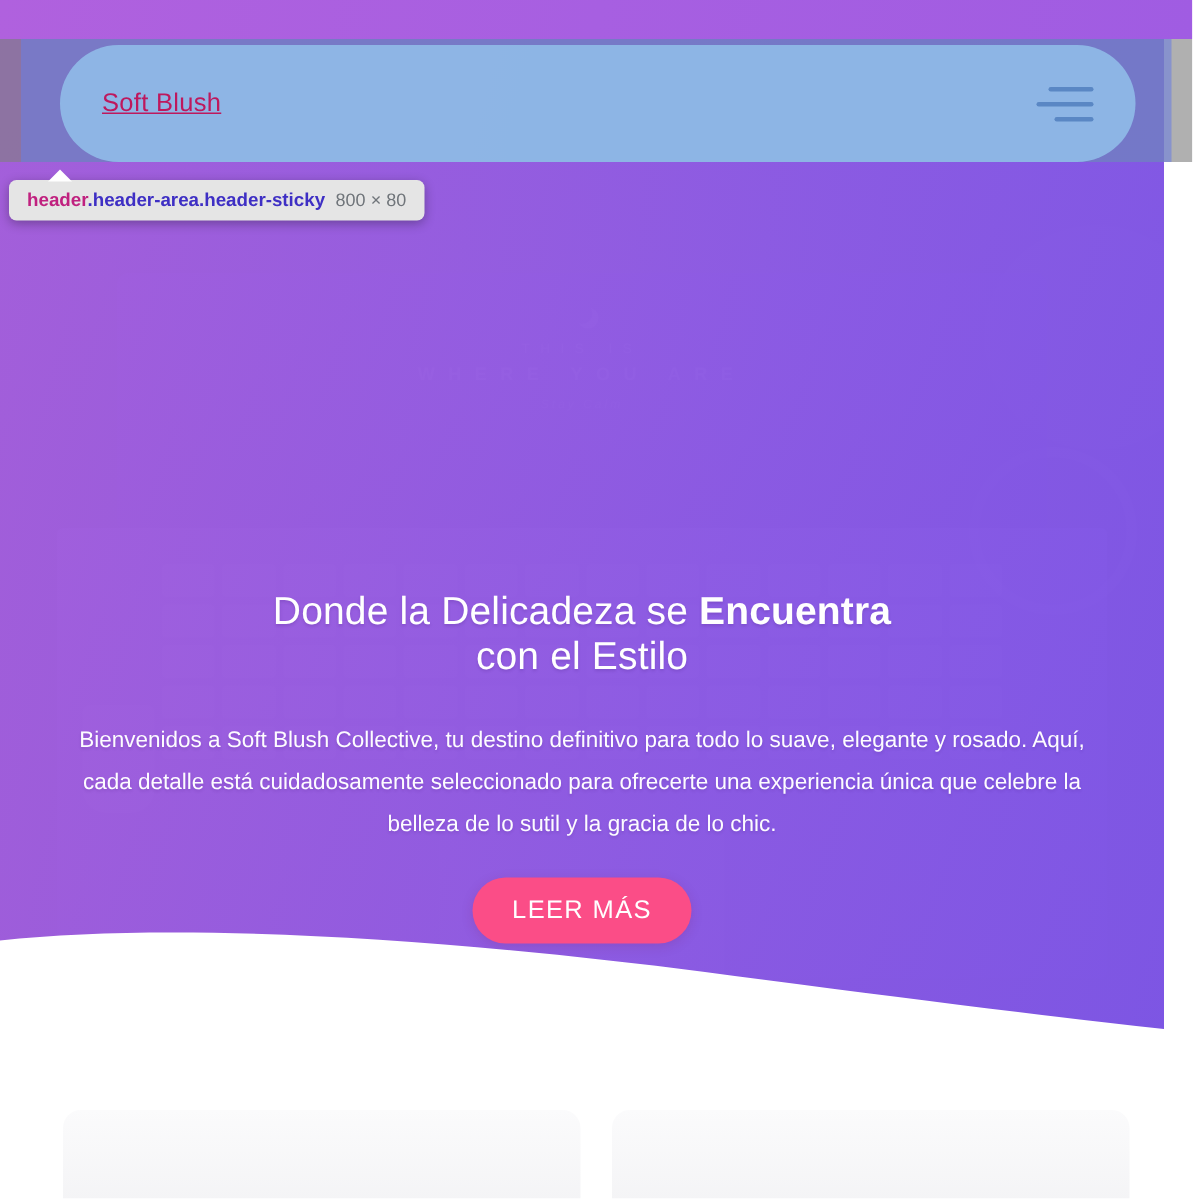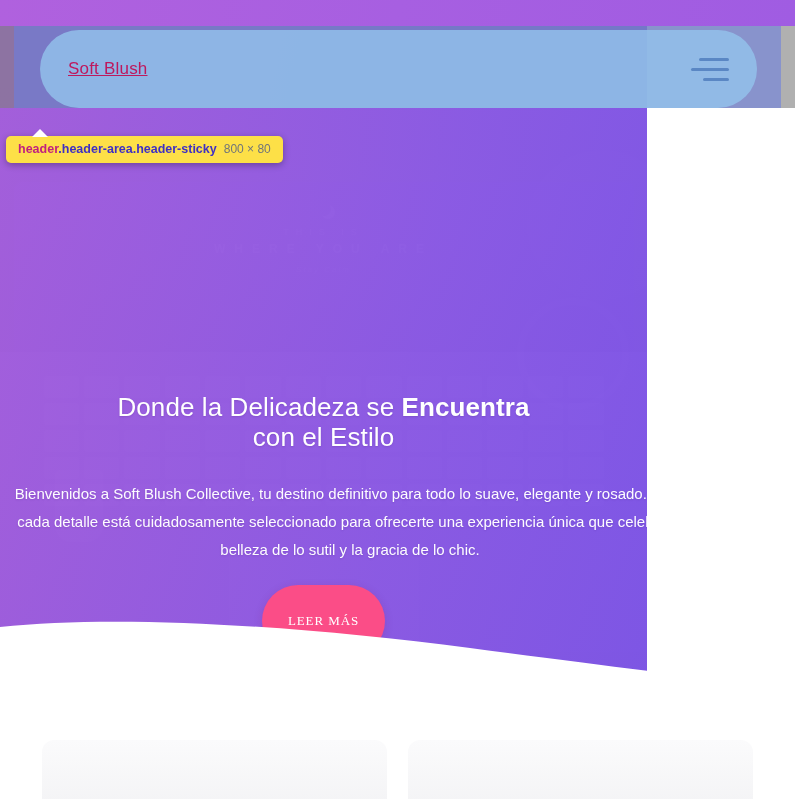--- a/index.html
+++ b/index.html
@@ -15,21 +15,21 @@
     position:relative;
     width:795px; height:799px;
     overflow:hidden;
     background:#ffffff;
   }
 
   
   .hero {
     position:absolute;
     left:0; top:0;
-    width:647px; height:712px;
+    width:776px; height:712px;
     overflow:hidden;
   }
   
   .hero-photo {
     position:absolute; inset:0;
     background:
       radial-gradient(ellipse 420px 230px at 50% 34%, rgba(255,255,255,.10) 0%, rgba(255,255,255,0) 70%),
       linear-gradient(180deg,#7d6ea8 0%, #6f5f9c 45%, #6a5b96 100%);
   }
   
@@ -134,24 +134,24 @@
     line-height:28px;
     color:#fdfcff;
     text-shadow:0 1px 2px rgba(60,20,110,.16);
   }
   .hero-btn-wrap { margin-top:21px; }
   .hero-btn {
     display:inline-block;
     border:none; outline:none; cursor:pointer;
     background:#fb4d87;
     color:#ffffff;
-    font-family:Liberation Serif, serif;
-    font-size:13px;
+    font-family:Liberation Sans, sans-serif;
+    font-size:17px;
     letter-spacing:.9px;
-    padding:28px 26px;
+    padding:12px 26px;
     border-radius:40px;
     box-shadow:0 2px 8px rgba(120,30,90,.18);
   }
 
   
   .hero-wave {
     position:absolute;
     left:0; bottom:0;
     width:795px; height:120px;
     display:block;
@@ -229,22 +229,22 @@
     border-radius:2px;
     background:#5a87c4;
   }
   .menu-toggle span:nth-child(1) { width:30px; }
   .menu-toggle span:nth-child(2) { width:38px; }
   .menu-toggle span:nth-child(3) { width:26px; }
 
   
   .dt-tooltip {
     position:absolute;
-    left:6px; top:136px;
-    background:#fde047;
+    left:6px; top:120px;
+    background:#e5e5e5;
     border-radius:5px;
     padding:6px 12px 7px 12px;
     box-shadow:0 2px 7px rgba(0,0,0,.30);
     white-space:nowrap;
     font-size:12.5px;
     font-family:"Liberation Sans", sans-serif;
   }
   .dt-tooltip::before {
     content:"";
     position:absolute;

